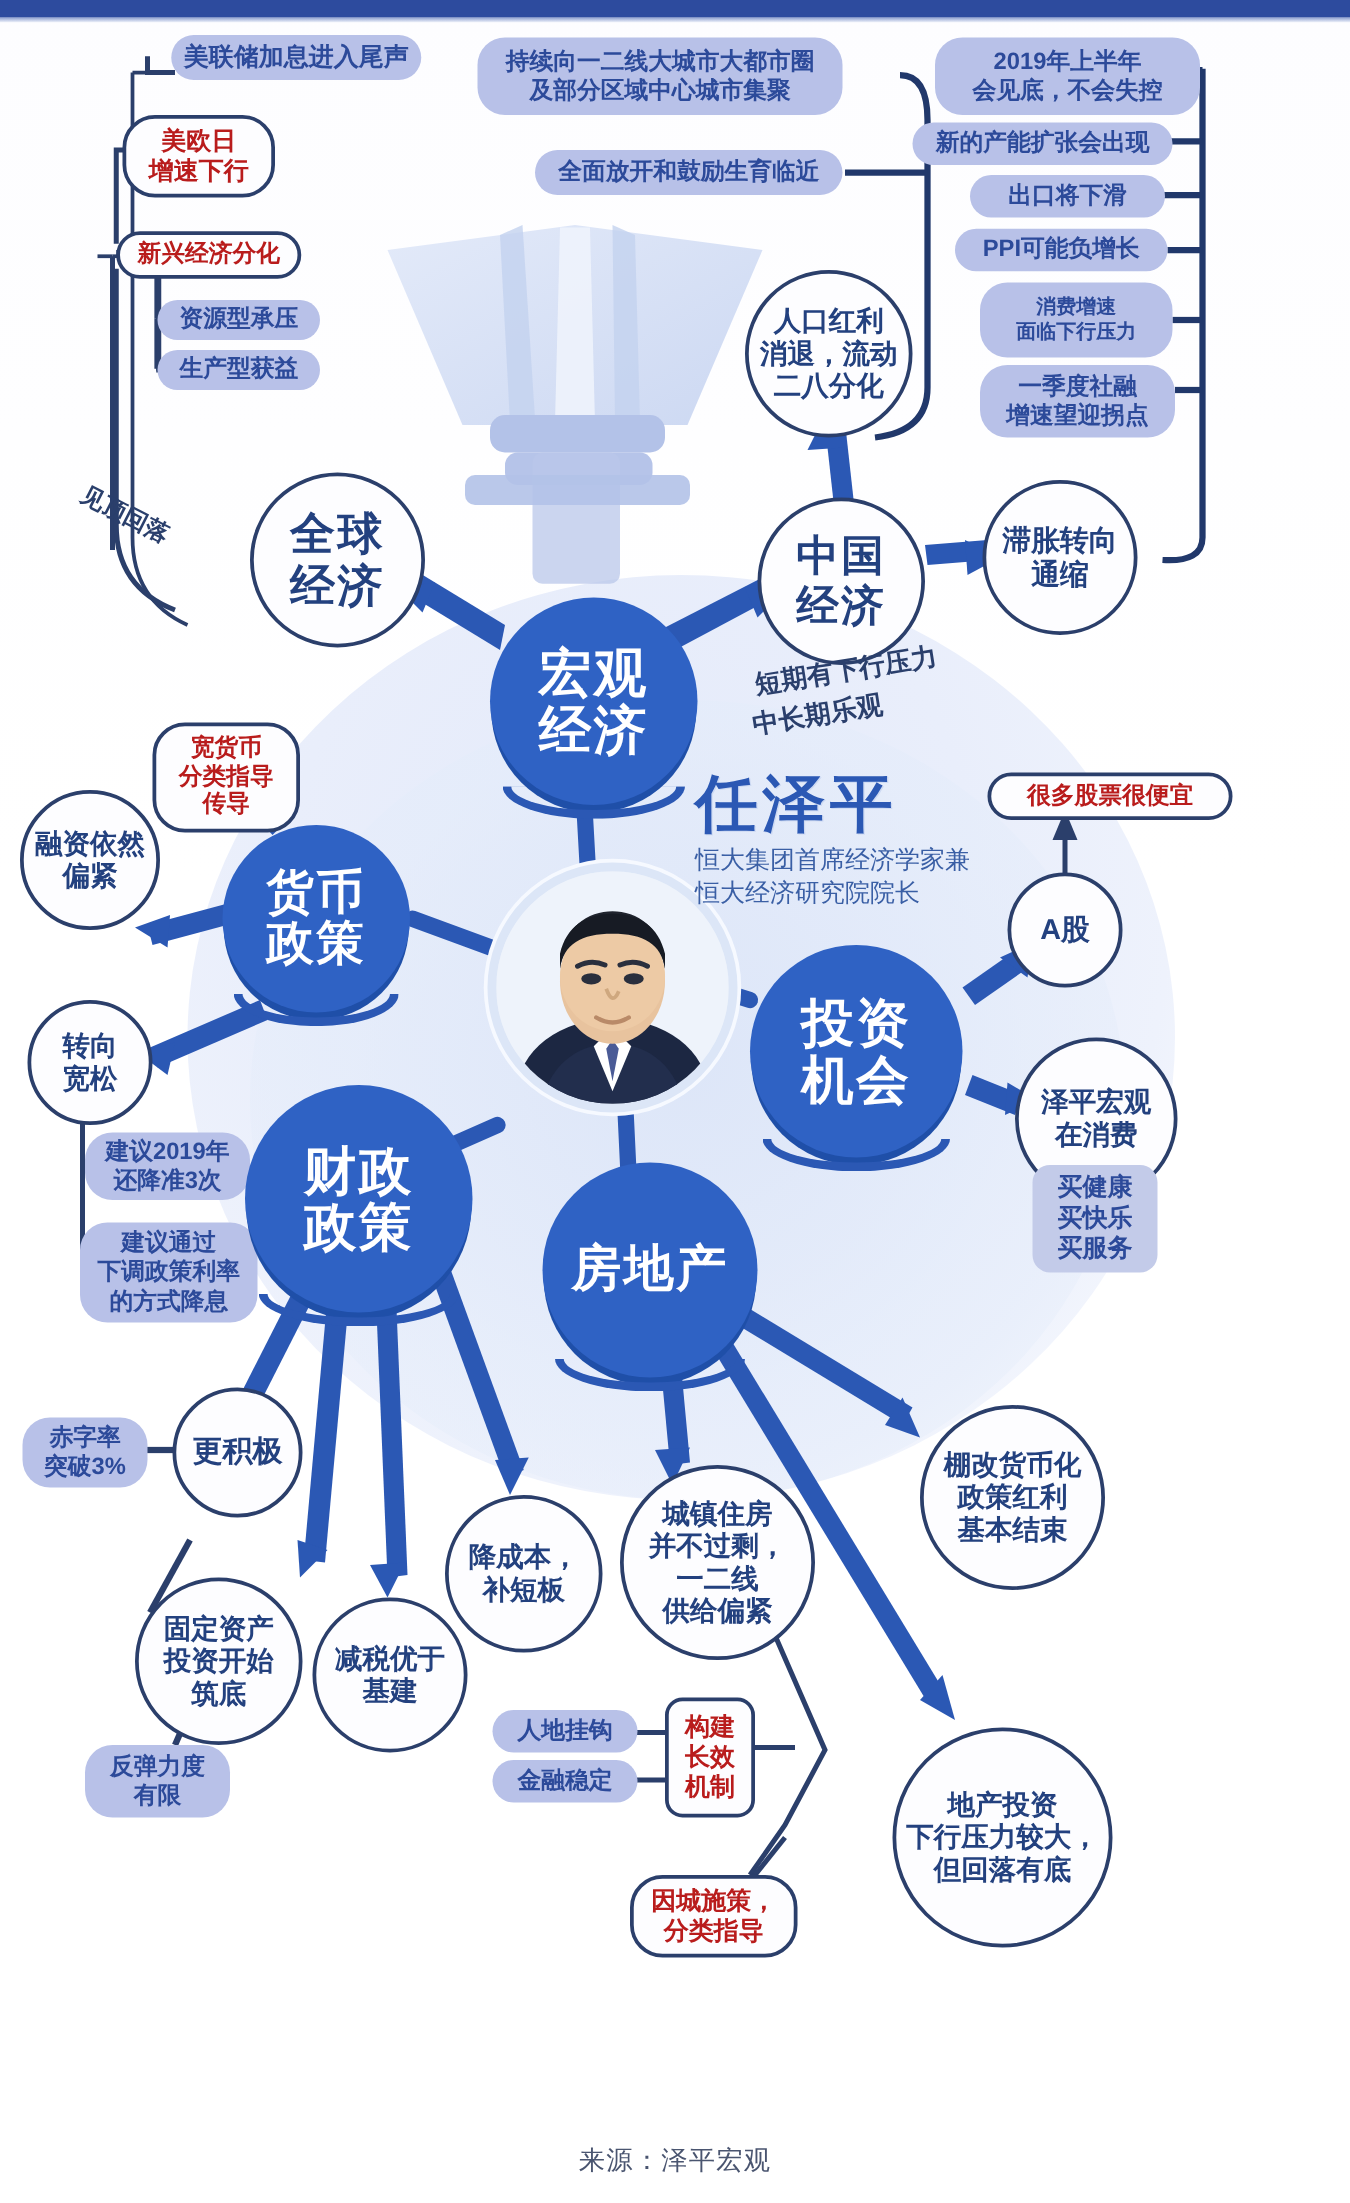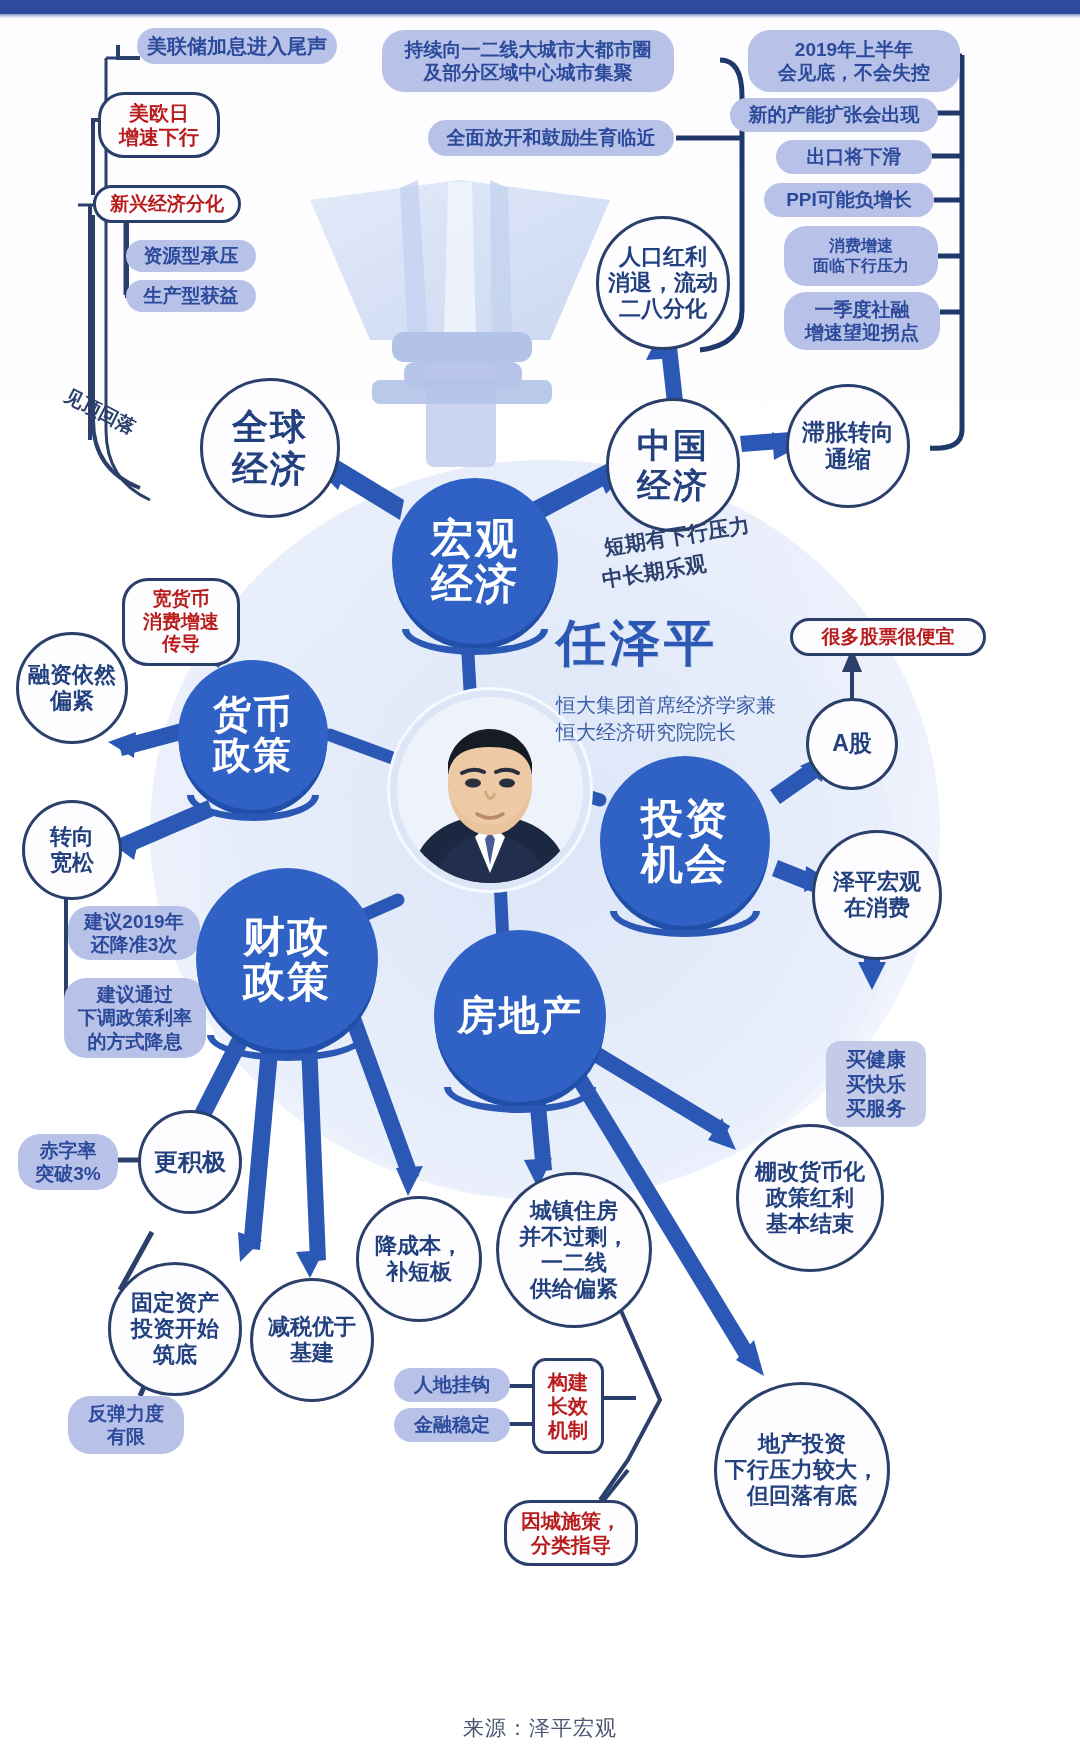--- a/index.html
+++ b/index.html
@@ -57,21 +57,21 @@
 
   
   .portrait{position:absolute;left:390px;top:690px;width:186px;height:186px;border-radius:50%;
       border:7px solid #dce6f7;background:#e8eef8;overflow:hidden;box-shadow:0 0 0 3px #f6f9ff;}
   .portrait svg{display:block;}
 
   
   .name-block{position:absolute;left:556px;top:618px;width:300px;}
   .name-main{font-size:50px;font-weight:bold;color:#2b58b4;letter-spacing:4px;
       line-height:1.0;text-shadow:1px 1px 0 #cdd9f2;}
-  .name-sub{font-size:20px;color:#3a5fa5;line-height:1.35;margin-top:24px;letter-spacing:0px;}
+  .name-sub{font-size:20px;color:#3a5fa5;line-height:1.35;margin-top:7px;letter-spacing:0px;}
 
   
   .cap{position:absolute;color:#2a3f6c;font-weight:bold;white-space:nowrap;}
 
   .source{position:absolute;left:0;top:1714px;width:1080px;text-align:center;
       font-size:21px;color:#4a5570;letter-spacing:1px;}
 </style>
 </head>
 <body>
 
@@ -341,21 +341,21 @@
   </div>
 
   <div class="name-block">
     <div class="name-main">任泽平</div>
     <div class="name-sub">恒大集团首席经济学家兼</div>
     <div class="name-sub" style="margin-top:0">恒大经济研究院院长</div>
   </div>
 
   <div class="node pillout" style="left:122px;top:578px;width:118px;height:88px;font-size:19px;white-space:pre-line;border-radius:26px;">
     <span>宽货币
-消费增速
+分类指导
 传导</span>
   </div>
 
   <div class="node circ" style="left:16px;top:632px;width:112px;height:112px;font-size:22px;white-space:pre-line;">
     <span>融资依然
 偏紧</span>
   </div>
 
   <div class="node hub" style="left:178px;top:660px;width:150px;height:150px;font-size:38px;white-space:pre-line;">
     <span class="txt">货币
@@ -466,21 +466,21 @@
 
   <div class="node circ" style="left:806px;top:698px;width:92px;height:92px;font-size:23px;">
     <span>A股</span>
   </div>
 
   <div class="node circ" style="left:812px;top:830px;width:130px;height:130px;font-size:22px;white-space:pre-line;">
     <span>泽平宏观
 在消费</span>
   </div>
 
-  <div class="node tag soft" style="left:826px;top:1041px;width:100px;height:86px;font-size:20px;white-space:pre-line;border-radius:14px;">
+  <div class="node tag soft" style="left:826px;top:932px;width:100px;height:86px;font-size:20px;white-space:pre-line;border-radius:14px;">
     <span>买健康
 买快乐
 买服务</span>
   </div>
 
   <div class="source">来源：泽平宏观</div>
 
 </div>
 
 </body></html>

